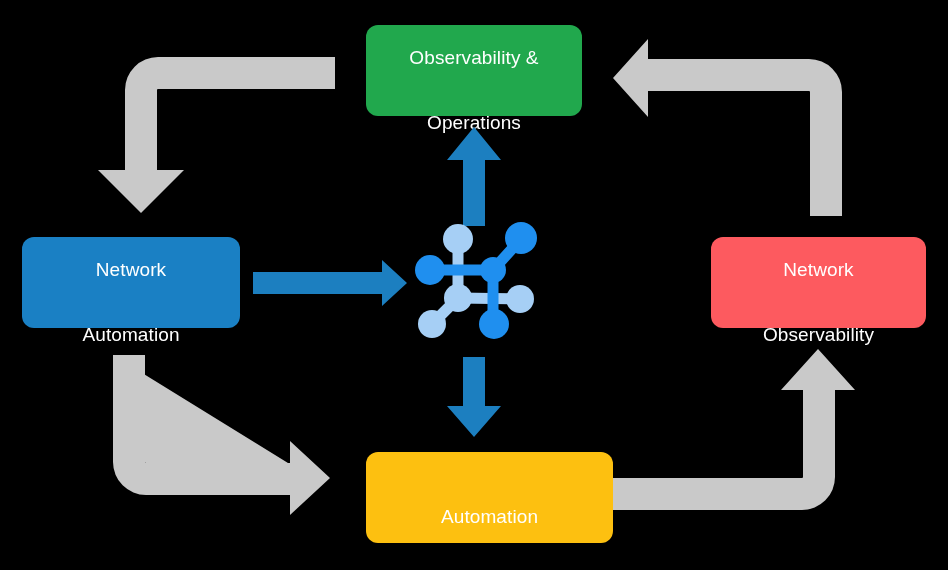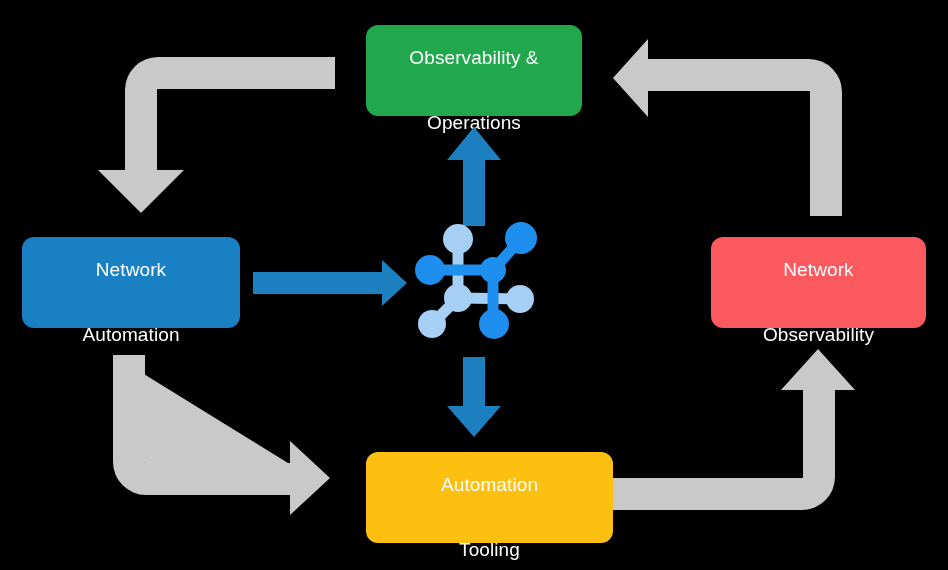--- a/index.html
+++ b/index.html
@@ -95,21 +95,20 @@
   <div class="node-box" id="box-network-infrastructure" style="background:#fd5a5f;">
     <div>
       <span>Network</span>
       <span>Observability</span>
     </div>
   </div>
 
   <div class="node-box" id="box-automation" style="background:#fdc010;">
     <div>
       <span>Automation</span>
-      <span>Tooling</span>
     </div>
   </div>
 
   <svg class="svg-layer" id="icon-layer" viewBox="0 0 948 570">
 
     <g>
       <path d="M 253,272 L 382,272 L 382,260 L 407,283 L 382,306 L 382,294 L 253,294 Z" fill="#1c7fc0"></path>
     </g>
 
     <g>

